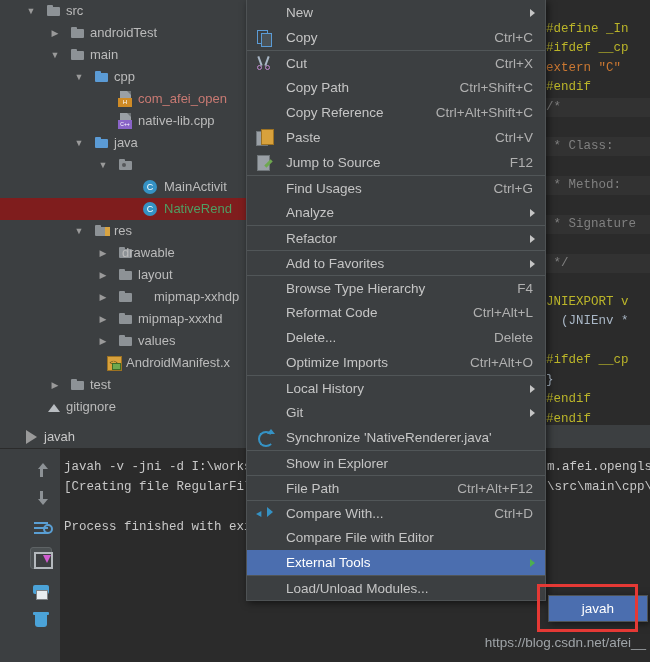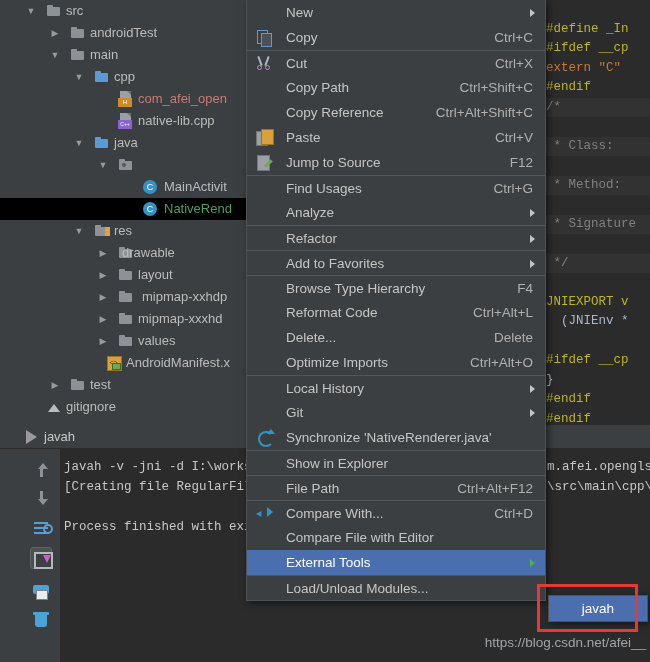--- a/index.html
+++ b/index.html
@@ -13,21 +13,21 @@
 
   
   #tree-panel {
     position: absolute; left: 0; top: 0; width: 250px; height: 425px;
     background: #3c3f41; overflow: hidden;
   }
   .tree-row {
     position: relative; height: 22px; line-height: 22px;
     font-size: 13px; color: #bbbbbb; white-space: nowrap;
   }
-  .tree-row.selected { background: #000000; padding-left: 17px; }
+  .tree-row.selected { background: #7f1d1d; padding-left: 17px; }
   .tree-row .arrow {
     position: absolute; width: 14px; text-align: center;
     color: #9a9a9a; font-size: 9px; top: 0;
   }
   .tree-row .ficon {
     position: absolute; width: 16px; height: 16px; top: 3px;
   }
   .tree-row .tlabel { position: absolute; top: 0; }
 
   
@@ -442,21 +442,21 @@
 
     <div class="tree-row" style="top:264px;position:absolute;width:250px">
       <span class="arrow" style="left:96px">▶</span>
       <span class="ficon folder" style="left:118px"></span>
       <span class="tlabel tl-plain" style="left:138px">layout</span>
     </div>
 
     <div class="tree-row" style="top:286px;position:absolute;width:250px">
       <span class="arrow" style="left:96px">▶</span>
       <span class="ficon folder" style="left:118px"></span>
-      <span class="tlabel tl-plain" style="left:142px">mipmap-xxhdp</span>
+      <span class="tlabel tl-plain" style="left:154px">mipmap-xxhdp</span>
     </div>
 
     <div class="tree-row" style="top:308px;position:absolute;width:250px">
       <span class="arrow" style="left:96px">▶</span>
       <span class="ficon folder" style="left:118px"></span>
       <span class="tlabel tl-plain" style="left:138px">mipmap-xxxhd</span>
     </div>
 
     <div class="tree-row" style="top:330px;position:absolute;width:250px">
       <span class="arrow" style="left:96px">▶</span>

